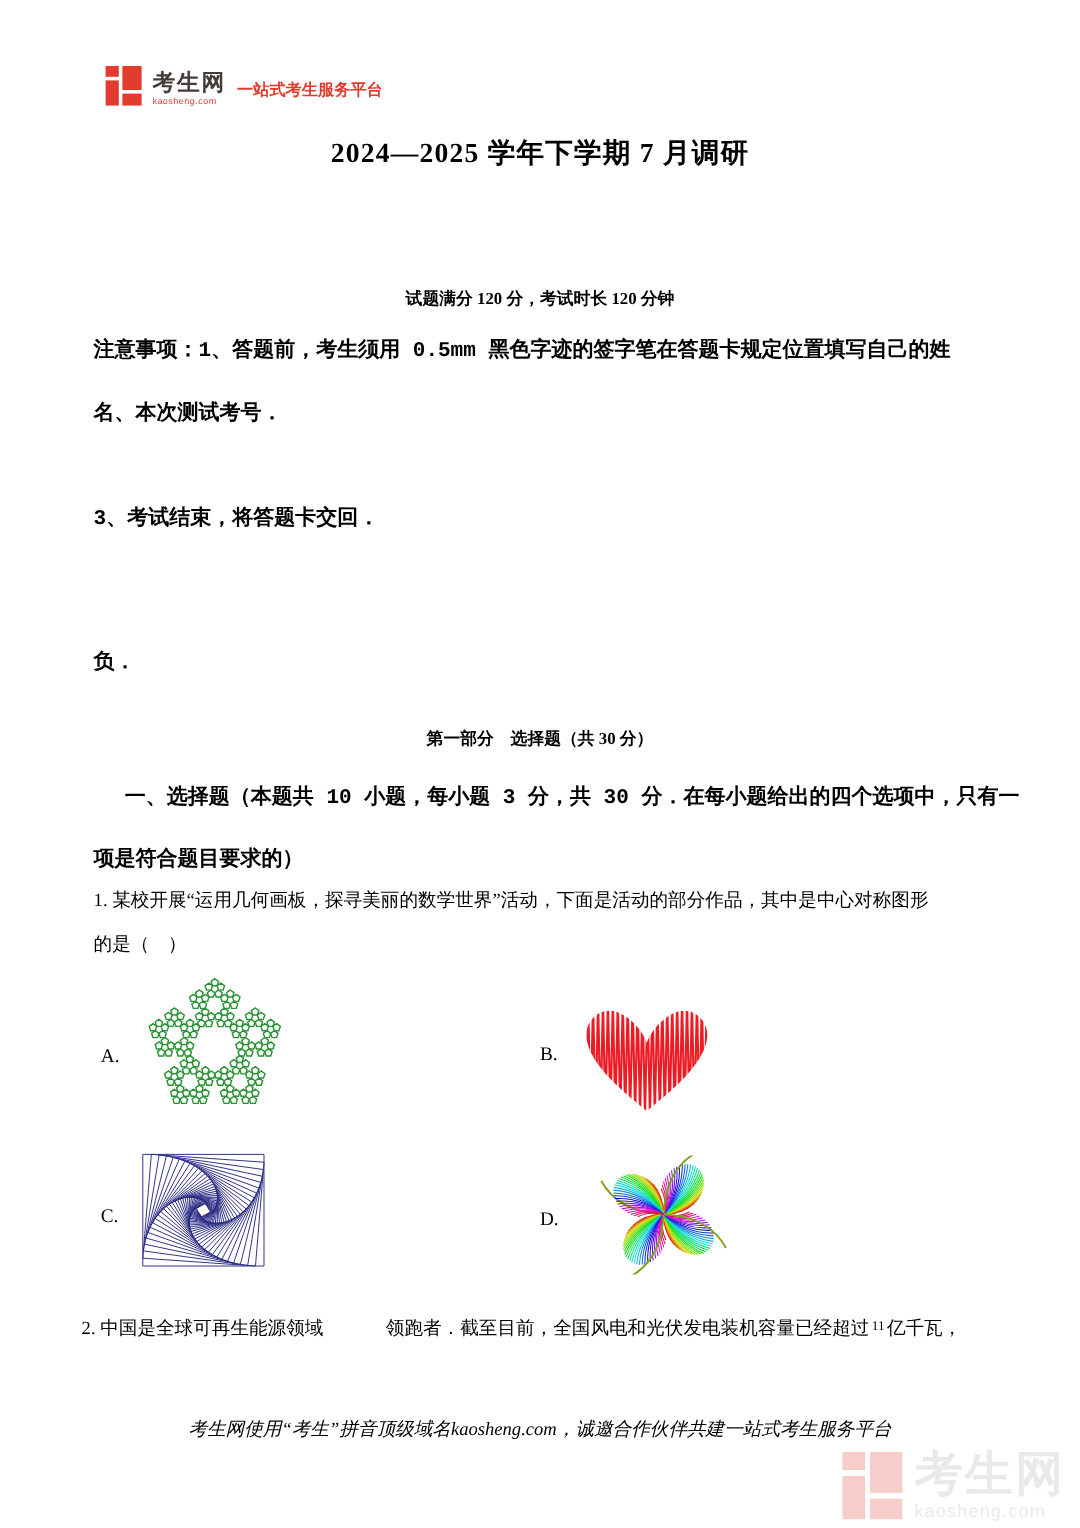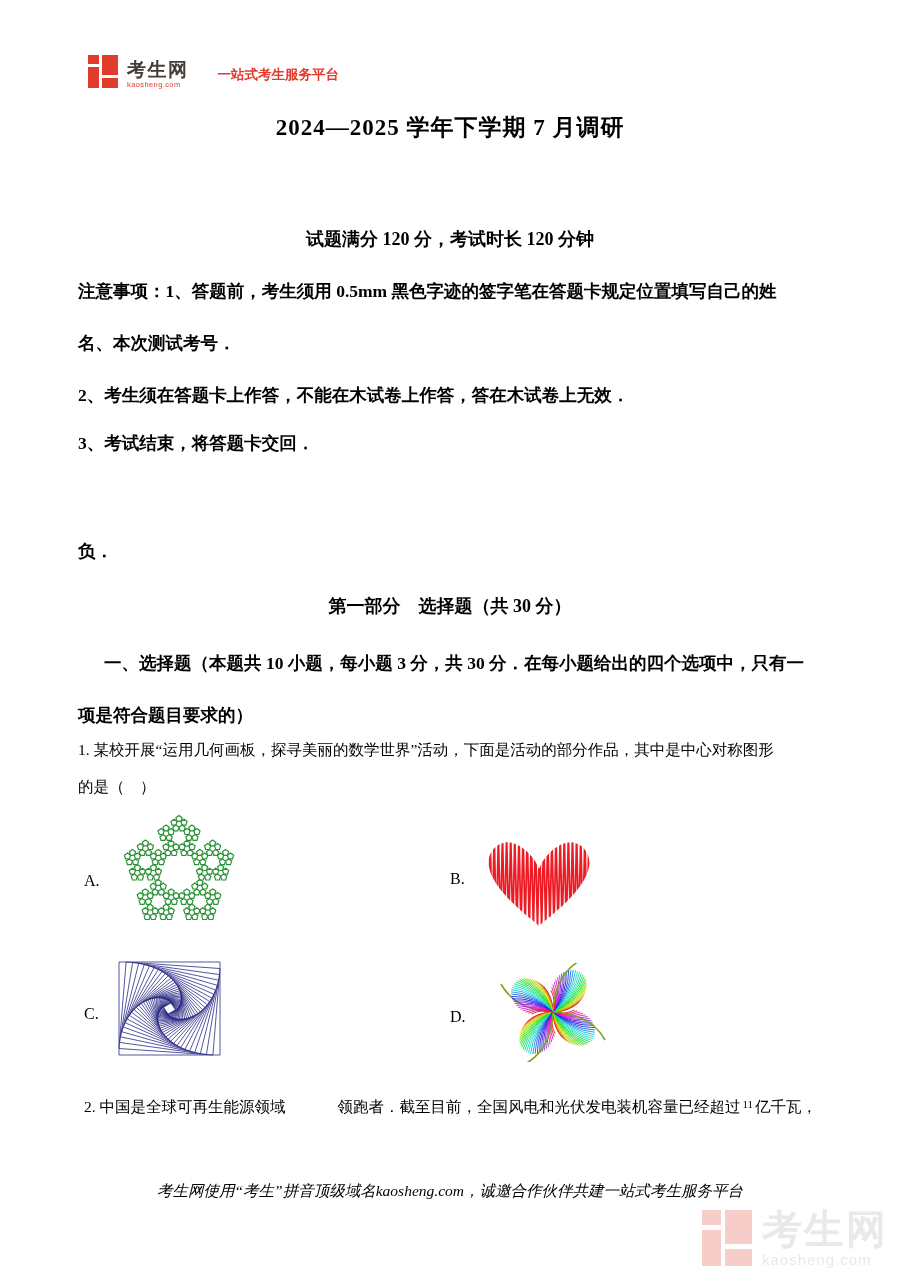--- a/index.html
+++ b/index.html
@@ -2,39 +2,39 @@
 <html><head>
 <meta charset="utf-8">
 <style>
   html,body{margin:0;padding:0;background:#fff;}
   .page{position:relative;width:900px;height:1273px;margin:0 auto;background:#ffffff;
         font-family:"Liberation Serif","DejaVu Serif",serif;color:#000;overflow:hidden;}
   .abs{position:absolute;white-space:nowrap;}
   .center{left:0;width:100%;text-align:center;}
   .b{font-weight:bold;}
   .h1{font-size:23px;letter-spacing:1px;}
-  .h2{font-size:18px;}
-  .note{font-size:17.5px;font-weight:bold;left:78px;}
+  .h2{font-size:14px;margin-top:13px;}
+  .note{font-size:17.5px;font-weight:bold;left:78px;font-family:Liberation Mono, monospace;}
   .body-t{font-size:15.5px;}
   .opt-label{font-size:16px;}
   .sup{font-size:11px;vertical-align:4px;margin:0 2px;}
   .blank{display:inline-block;width:52px;}
 
   
   .logo{position:absolute;left:88px;top:55px;display:flex;align-items:flex-end;gap:9px;
         font-family:"Liberation Sans","DejaVu Sans",sans-serif;}
   .logo-icon{position:relative;width:30px;height:33px;flex:none;}
   .logo-icon i{position:absolute;display:block;background:var(--logo-red);}
   .logo-icon .p1{left:0;top:0;width:38%;height:27%;}
   .logo-icon .p2{left:46%;top:0;width:54%;height:61%;}
   .logo-icon .p3{left:0;top:35%;width:38%;height:65%;}
   .logo-icon .p4{left:46%;top:69%;width:54%;height:31%;}
   .brand-name{font-size:19px;font-weight:bold;color:var(--brand-text);letter-spacing:1.5px;line-height:1;}
   .brand-domain{font-size:7.5px;color:var(--logo-red);margin-top:2px;letter-spacing:.4px;line-height:1;}
-  .tagline{font-size:13.5px;color:var(--logo-red);font-weight:bold;margin-left:20px;padding-bottom:4px;}
+  .tagline{font-size:13.5px;color:var(--logo-red);font-weight:bold;margin-left:0;padding-bottom:4px;}
 
   
   .wm{position:absolute;right:12px;bottom:6px;display:flex;align-items:center;gap:10px;
       font-family:"Liberation Sans","DejaVu Sans",sans-serif;}
   .wm .logo-icon{width:50px;height:56px;}
   .wm .logo-icon i{background:var(--wm-pink);}
   .wm-brand{font-size:40px;font-weight:bold;color:var(--wm-gray);line-height:1;letter-spacing:2px;}
   .wm-domain{font-size:15px;color:var(--wm-gray);letter-spacing:1px;margin-top:3px;line-height:1;}
 
   svg{display:block;}
@@ -56,22 +56,21 @@
       <div class="brand-domain">kaosheng.com</div>
     </div>
     <div class="tagline">一站式考生服务平台</div>
   </div>
 
   <div class="abs center b h1" style="top:112px;text-align:center;">2024—2025 学年下学期 7 月调研</div>
   <div class="abs center b h2" style="top:227px;">试题满分 120 分，考试时长 120 分钟</div>
 
   <div class="abs note" style="top:279px;">注意事项：1、答题前，考生须用 0.5mm 黑色字迹的签字笔在答题卡规定位置填写自己的姓</div>
   <div class="abs note" style="top:331px;text-align:center;">名、本次测试考号．</div>
-  <div class="abs note" style="top:383px;">2、考生须在答题卡上作答，不能在木试卷上作答，答在木试卷上无效．</div>
-  <div class="abs note" style="top:431px;">3、考试结束，将答题卡交回．</div>
+  <div class="abs note" style="top:419px;">3、考试结束，将答题卡交回．</div>
   <div class="abs note" style="top:539px;">负．</div>
 
   <div class="abs center b h2" style="top:594px;font-family:Liberation Serif, serif;">第一部分　选择题（共 30 分）</div>
   <div class="abs note" style="top:651px;margin-left:26px;">一、选择题（本题共 10 小题，每小题 3 分，共 30 分．在每小题给出的四个选项中，只有一</div>
   <div class="abs note" style="top:703px;">项是符合题目要求的）</div>
 
   <div class="abs body-t" style="left:78px;top:740px;">1. 某校开展“运用几何画板，探寻美丽的数学世界”活动，下面是活动的部分作品，其中是中心对称图形</div>
   <div class="abs body-t" style="left:78px;top:777px;">的是（　）</div>
 
   <div class="abs opt-label" style="left:84px;top:872px;">A.</div>
@@ -382,21 +381,21 @@
         <path d="M67,49 Q77.3,31.3 73.6,12.3" fill="none" stroke="hsl(276,85%,47%)" stroke-width="0.9"></path>
         <path d="M67,49 Q76.0,31.9 71.6,14.2" fill="none" stroke="hsl(288,85%,47%)" stroke-width="0.9"></path>
         <path d="M67,49 Q74.6,32.7 69.8,16.5" fill="none" stroke="hsl(300,85%,47%)" stroke-width="0.9"></path>
         <path d="M67,49 Q73.3,33.7 68.3,18.9" fill="none" stroke="hsl(312,85%,47%)" stroke-width="0.9"></path>
         <path d="M67,49 Q72.1,34.8 66.9,21.6" fill="none" stroke="hsl(324,85%,47%)" stroke-width="0.9"></path>
         <path d="M67,49 Q71.0,36.1 65.8,24.4" fill="none" stroke="hsl(336,85%,47%)" stroke-width="0.9"></path>
         <path d="M67,49 Q70.0,37.4 65.0,27.4" fill="none" stroke="hsl(348,85%,47%)" stroke-width="0.9"></path>
       </g>
     </svg>
 
-  <div class="abs body-t" style="left:84px;top:1097px;">
+  <div class="abs body-t" style="left:68px;top:1097px;">
     <span>2. 中国是全球可再生能源领域</span><span class="blank"></span><span>领跑者．截至目前，全国风电和光伏发电装机容量已经超过</span><span class="sup">11</span><span>亿千瓦，</span>
   </div>
 
   <div class="abs center body-t" style="top:1181px;font-style:italic;">考生网使用“考生”拼音顶级域名kaosheng.com，诚邀合作伙伴共建一站式考生服务平台</div>
 
   <div class="wm">
     <div class="logo-icon">
       <i class="p1"></i>
         <i class="p2"></i>
         <i class="p3"></i>

